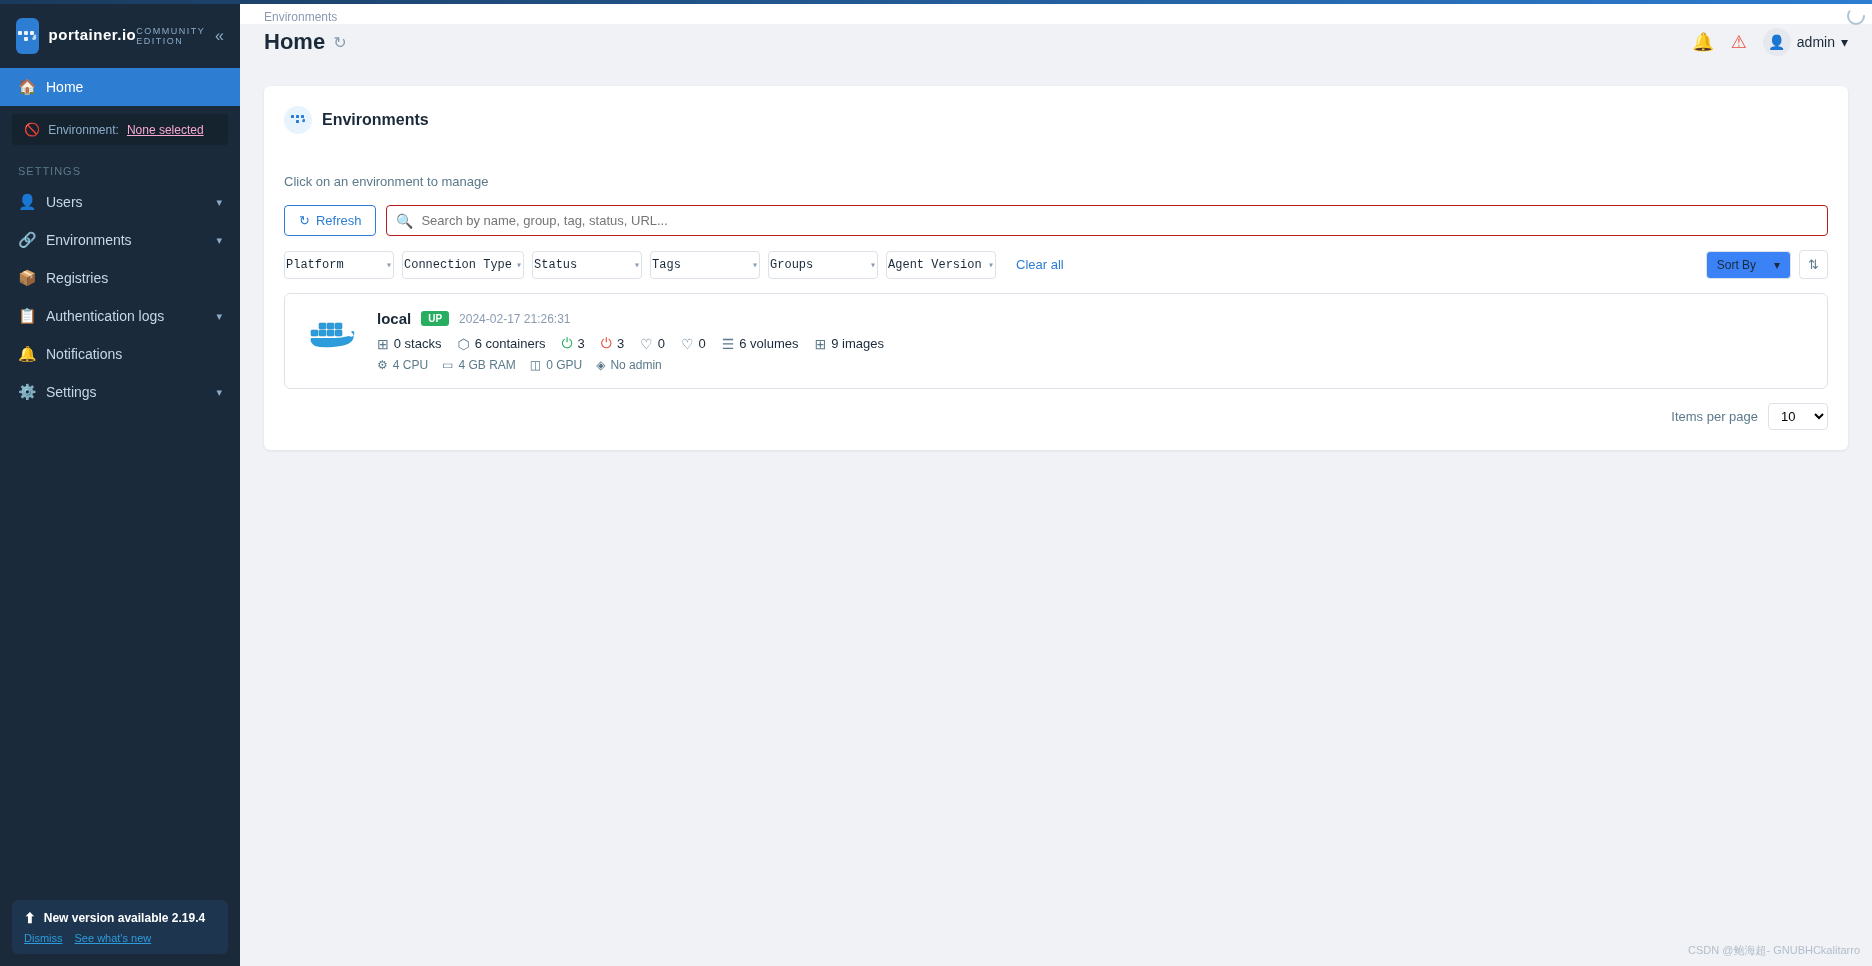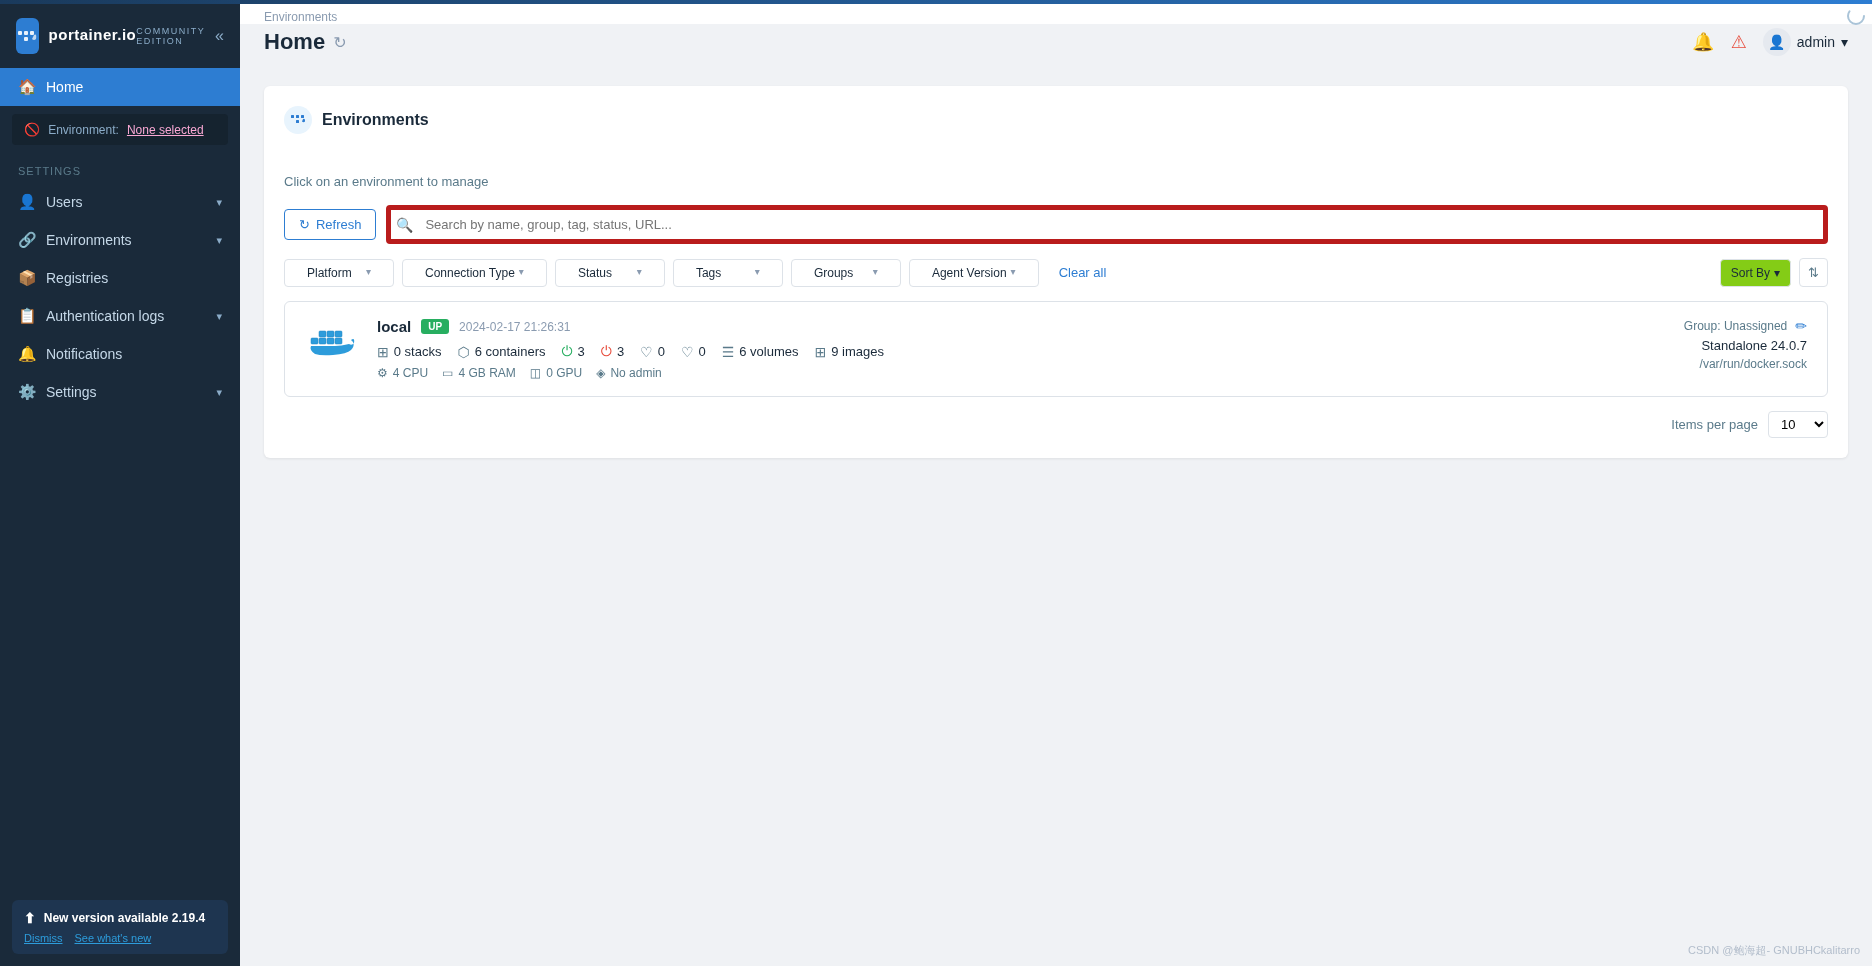--- a/index.html
+++ b/index.html
@@ -256,21 +256,21 @@
       font-size: 13px;
       cursor: pointer;
     }
     .search-box {
       flex: 1;
       position: relative;
     }
     .search-box input {
       width: 100%;
       padding: 7px 24px 7px 34px;
-      border: 5px solid #b91c1c;
+      border: 1px solid #b91c1c;
       border-radius: 4px;
       font-size: 13px;
       color: #5a7a8a;
       outline: none;
       background: #fff;
     }
     .search-icon {
       position: absolute;
       left: 10px;
       top: 50%;
@@ -282,47 +282,49 @@
     
     .filter-row {
       display: flex;
       align-items: center;
       gap: 8px;
       margin-bottom: 14px;
       flex-wrap: wrap;
     }
     .filter-select {
       display: flex;
+      align-items: center;
       gap: 4px;
-      padding: 6px 22px;
+      padding: 6px 1px;
       border: 1px solid #dde2e8;
       border-radius: 4px;
       background: #fff;
       font-size: 12px;
       color: #1a2a3a;
       cursor: pointer;
       min-width: 110px;
+      font-family: Liberation Mono, monospace;
     }
     .filter-select .chevron { color: #8a9bb0; font-size: 10px; margin-left: auto; }
     .clear-all-btn {
       padding: 6px 12px;
       background: none;
       border: none;
       color: #2d7dd2;
       font-size: 13px;
       cursor: pointer;
     }
     .sort-by {
       display: flex;
       align-items: center;
-      gap: 4px;
+      gap: 18px;
       padding: 6px 10px;
       border: 1px solid #dde2e8;
       border-radius: 4px;
-      background: #84cc16;
+      background: #3b82f6;
       font-size: 12px;
       color: #1a2a3a;
       cursor: pointer;
       margin-left: auto;
       justify-content: center;
     }
     .sort-icon-btn {
       padding: 6px 8px;
       border: 1px solid #dde2e8;
       border-radius: 4px;
@@ -702,28 +704,20 @@
               <span class="resource-item">
                 <span>◫</span>
                 <span>0 GPU</span>
               </span>
               <span class="resource-item">
                 <span>◈</span>
                 <span>No admin</span>
               </span>
             </div>
           </div>
-          <div class="env-card-right">
-            <div style="display:flex;align-items:center;justify-content:flex-end;gap:8px;">
-              <span class="env-group">Group: Unassigned</span>
-              <span class="edit-icon">✏</span>
-            </div>
-            <div class="env-standalone">Standalone 24.0.7</div>
-            <div class="env-socket">/var/run/docker.sock</div>
-          </div>
         </div>
 
         <div class="pagination-row">
           <span>Items per page</span>
           <div class="items-per-page">
             <select>
               <option value="10">10</option>
               <option value="25">25</option>
               <option value="50">50</option>
               <option value="100">100</option>

